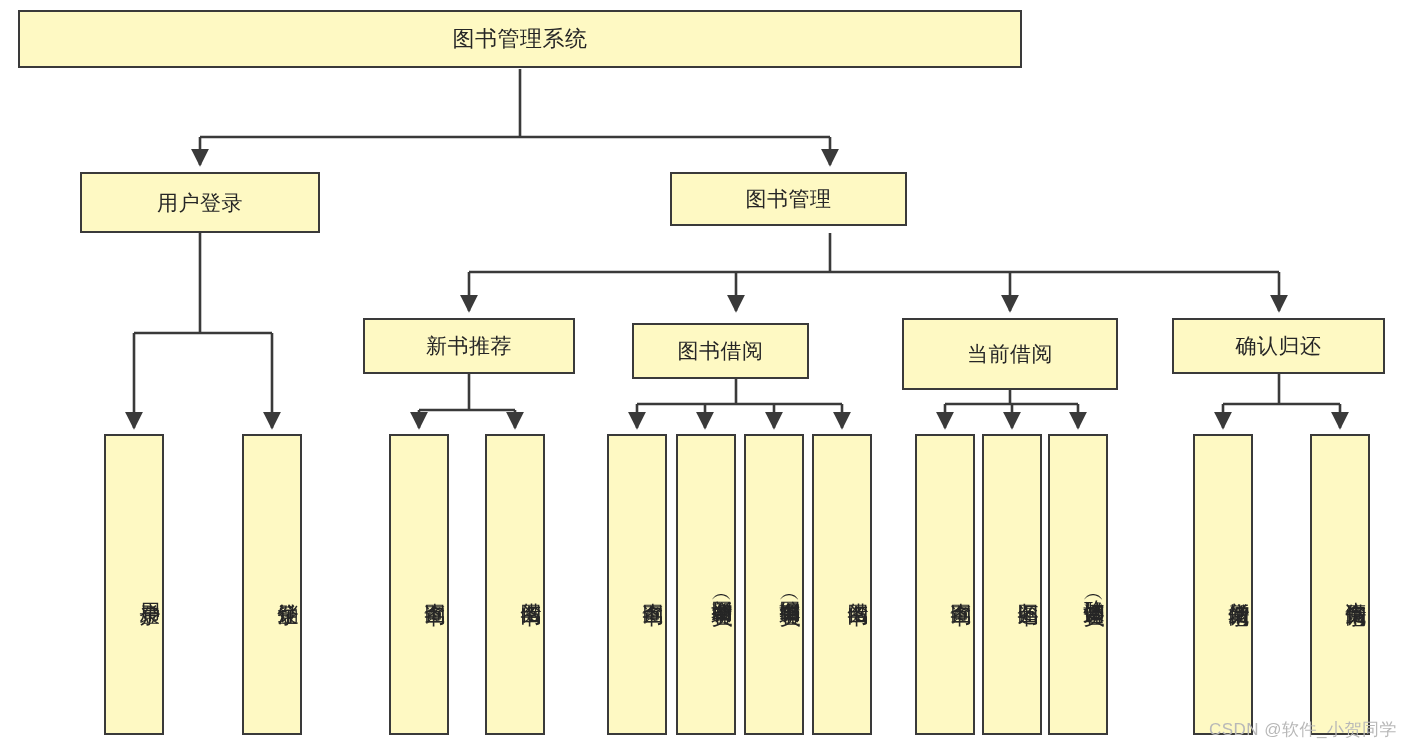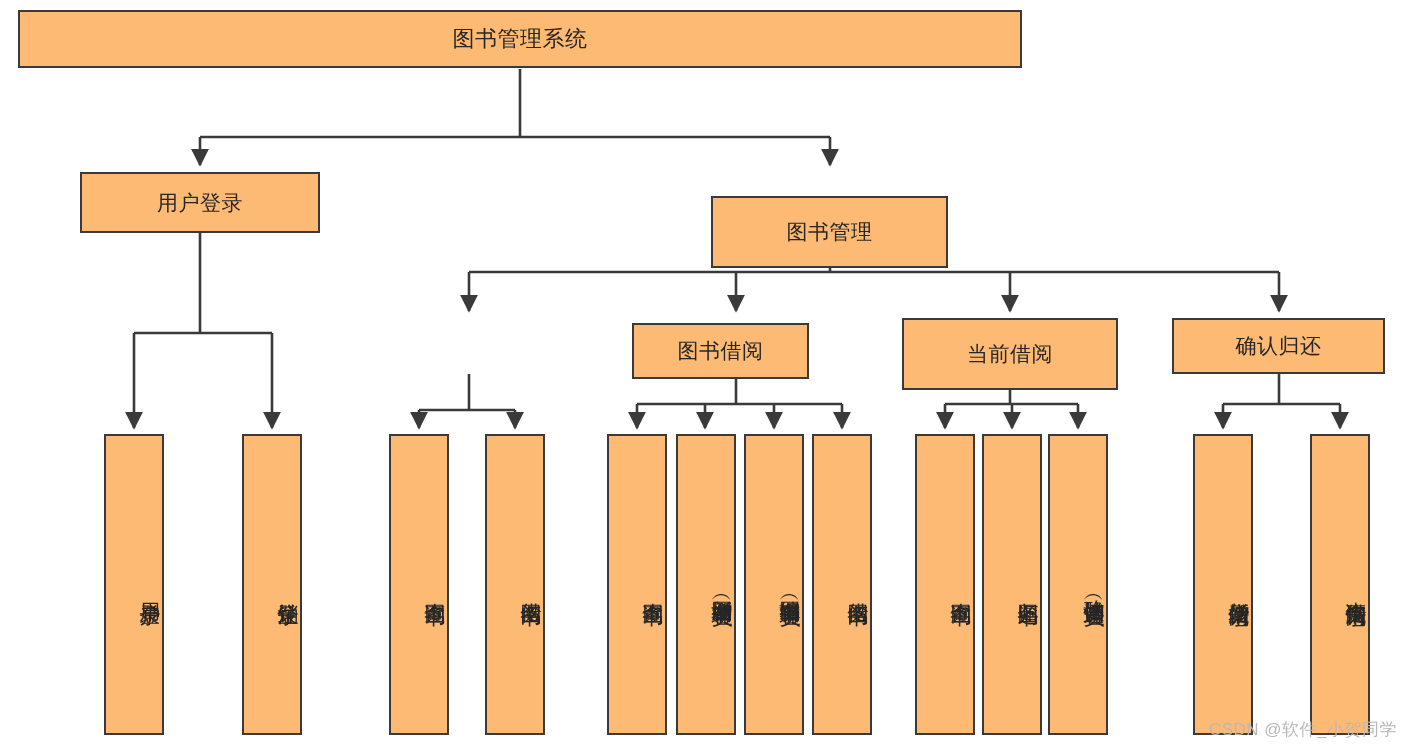--- a/index.html
+++ b/index.html
@@ -22,21 +22,21 @@
     left: 0;
     top: 0;
     width: 1405px;
     height: 747px;
     pointer-events: none;
   }
   .node {
     position: absolute;
     box-sizing: border-box;
     border: 2px solid #3a3a3a;
-    background: #fdba74;
+    background: #fef9c3;
     display: flex;
     align-items: center;
     justify-content: center;
     color: #262626;
     line-height: 1.12;
     text-align: center;
   }
   .node.horiz {
     font-size: 21px;
     letter-spacing: 0.5px;
@@ -125,24 +125,27 @@
     </g>
   </svg>
 
   <div class="node horiz root" style="left:18px; top:10px; width:1004px; height:58px;">
     <span class="lbl">图书管理系统</span>
   </div>
 
   <div class="node horiz" style="left:80px; top:172px; width:240px; height:61px;">
     <span class="lbl">用户登录</span>
   </div>
-  <div class="node horiz" style="left:711px; top:172px; width:237px; height:72px;margin-top:24px;">
+  <div class="node horiz" style="left:670px; top:172px; width:237px; height:54px;">
     <span class="lbl">图书管理</span>
   </div>
 
+  <div class="node horiz" style="left:363px; top:318px; width:212px; height:56px;">
+    <span class="lbl">新书推荐</span>
+  </div>
   <div class="node horiz" style="left:632px; top:323px; width:177px; height:56px;">
     <span class="lbl">图书借阅</span>
   </div>
   <div class="node horiz" style="left:902px; top:318px; width:216px; height:72px;">
     <span class="lbl">当前借阅</span>
   </div>
   <div class="node horiz" style="left:1172px; top:318px; width:213px; height:56px;">
     <span class="lbl">确认归还</span>
   </div>
 

